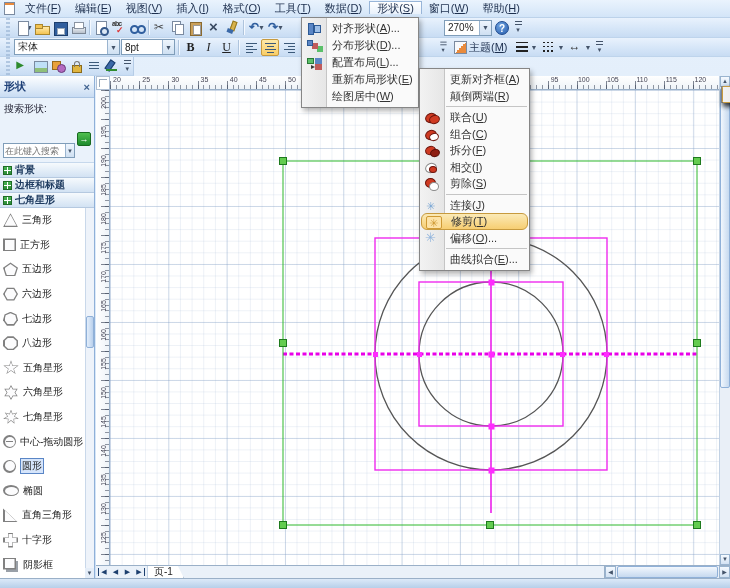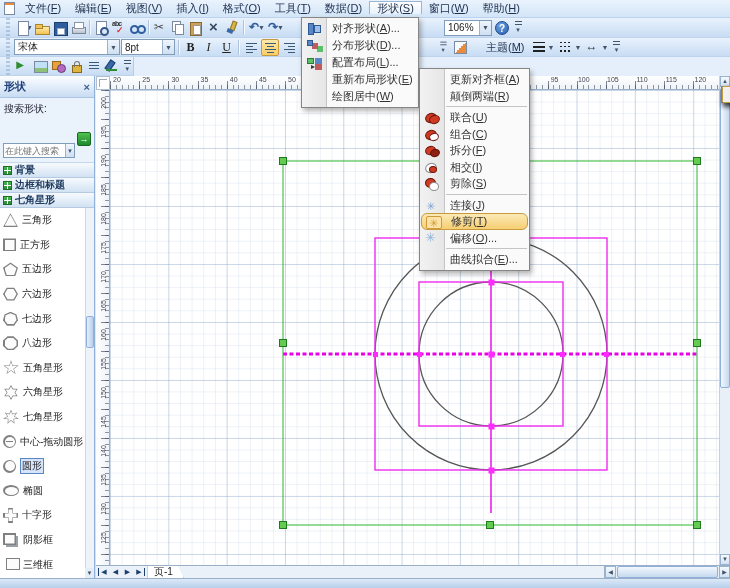--- a/index.html
+++ b/index.html
@@ -32,21 +32,21 @@
   .tspacer1 { width:158px; } .tspacer2 { width:118px; }
   .combo { display:flex; align-items:center; height:16px; background:#fff; border:1px solid #7f9db9;
            font-size:10px; padding-left:3px; color:#222; }
   .combo .cbtn { margin-left:auto; width:12px; height:100%; background:linear-gradient(#eef5fd,#cfe0f2);
                  border-left:1px solid #9ab4cf; font-size:7px; color:#44546a; display:flex; align-items:center; justify-content:center; }
   .zoomc { width:48px; } .fontc { width:106px; } .sizec { width:54px; }
   .txtb { font-size:11px; width:17px; } .txtb b,.txtb i,.txtb u { font-family:"Liberation Serif",serif; font-size:12px; color:#222; }
   .tbtn.on { background:linear-gradient(#fde9a9,#f9cd66); border:1px solid #c79a3e; border-radius:2px; }
   .ovf { width:12px; height:17px; display:flex; flex-direction:column; align-items:center; justify-content:center; font-size:7px; color:#44546a; }
   .ovf::before { content:""; width:7px; height:2px; border-top:1px solid #44546a; border-bottom:1px solid #44546a; margin-bottom:1px; }
-  .themeb { display:flex; align-items:center; gap:19px; padding:0 4px; height:17px; font-size:11px; color:#1d2f4e; }
+  .themeb { display:flex; align-items:center; gap:2px; padding:0 4px; height:17px; font-size:11px; color:#1d2f4e; }
   .theme-ico { width:13px; height:13px; background:linear-gradient(135deg,#f7f9fc 50%,#e98a3c 50%),linear-gradient(#5b86c5,#5b86c5); border:1px solid #7a8aa0; }
   
   .icon-new-page .tico::before { content:""; position:absolute; left:3px; top:1px; width:9px; height:13px; background:#fff; border:1px solid #7a8aa0; }
   .icon-open-folder .tico::before { content:""; position:absolute; left:1px; top:6px; width:13px; height:7px; background:linear-gradient(#ffe9a8,#f3c351); border:1px solid #a8862f; }
   .icon-open-folder .tico::after { content:""; position:absolute; left:1px; top:4px; width:6px; height:3px; background:#f3c351; border:1px solid #a8862f; }
   .icon-save-floppy .tico::before { content:""; position:absolute; left:2px; top:2px; width:12px; height:12px; background:#2f5e9e; border:1px solid #1d3f6e; }
   .icon-save-floppy .tico::after { content:""; position:absolute; left:5px; top:8px; width:6px; height:5px; background:#fff; border:1px solid #9ab; }
   .icon-printer .tico::before { content:""; position:absolute; left:2px; top:7px; width:12px; height:5px; background:linear-gradient(#e7ebf0,#b9c2cd); border:1px solid #7c8796; }
   .icon-printer .tico::after { content:""; position:absolute; left:4px; top:2px; width:8px; height:5px; background:#fff; border:1px solid #8a94a2; }
   .icon-print-preview .tico::before { content:""; position:absolute; left:3px; top:1px; width:9px; height:12px; background:#fff; border:1px solid #7a8aa0; }
@@ -320,21 +320,21 @@
 
         <span style="display:flex;align-items:center;" class="icon-redo caret">
           <button class="tbtn">
             <span class="tico"></span>
             <span class="caret">▼</span>
           </button>
         </span>
       </div>
     <span class="tspacer1"></span>
     <div class="combo zoomc">
-      <span>106%</span>
+      <span>270%</span>
       <span class="cbtn">▼</span>
     </div>
     <button class="tbtn helpb">
         <span class="tico">?</span>
       </button>
     <span class="ovf">▾</span>
   </div>
 
   <div class="tbar tb2">
     <div class="grip"></div>
@@ -525,20 +525,26 @@
             <span class="s-label">圆形</span>
           </div>
 
           <div class="s-item icon-ellipse">
             <span class="ico">
               <i></i>
             </span>
             <span class="s-label">椭圆</span>
           </div>
 
+          <div class="s-item icon-right-triangle">
+            <span class="ico">
+              <i></i>
+            </span>
+            <span class="s-label">直角三角形</span>
+          </div>
 
           <div class="s-item icon-cross">
             <span class="ico">
               <i></i>
             </span>
             <span class="s-label">十字形</span>
           </div>
 
 
           <div class="s-item icon-shadow-box">

